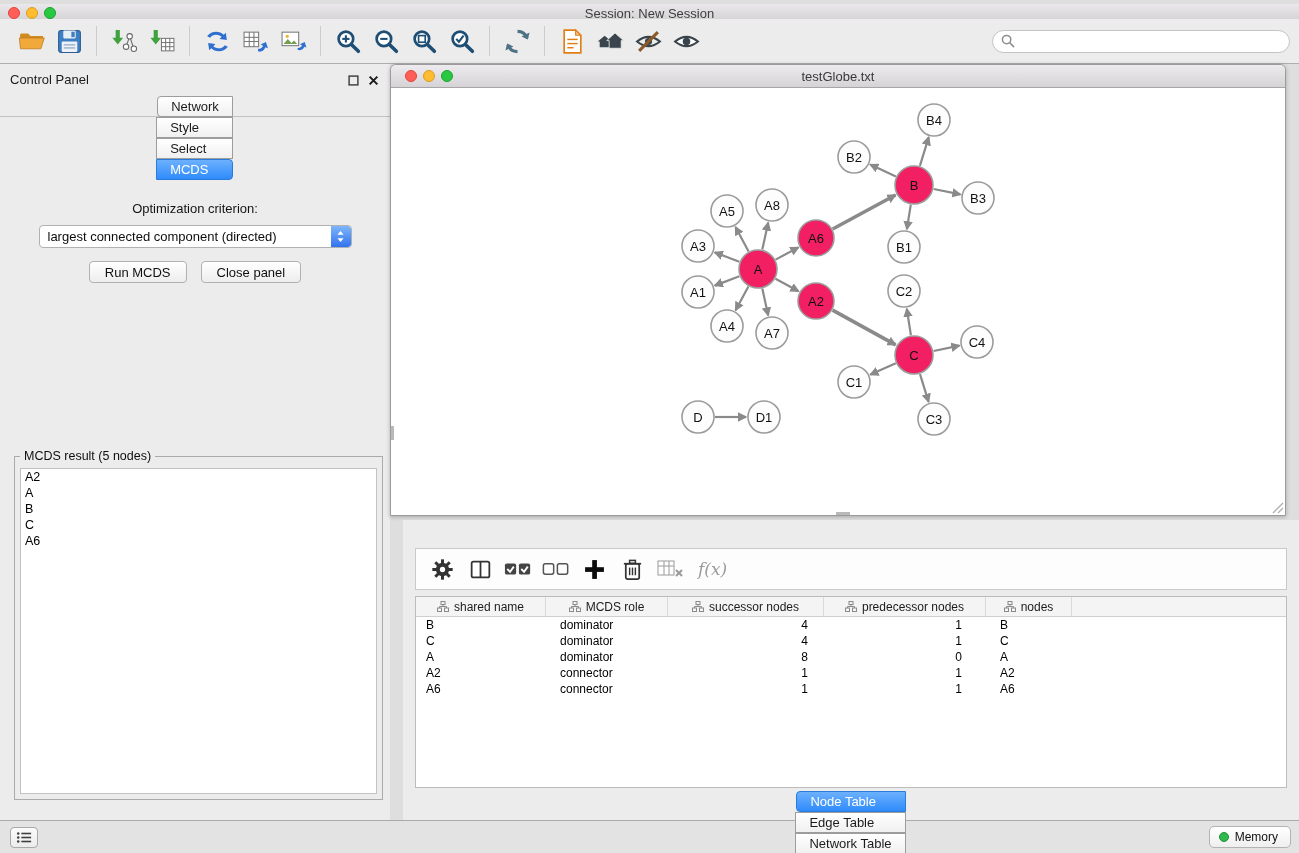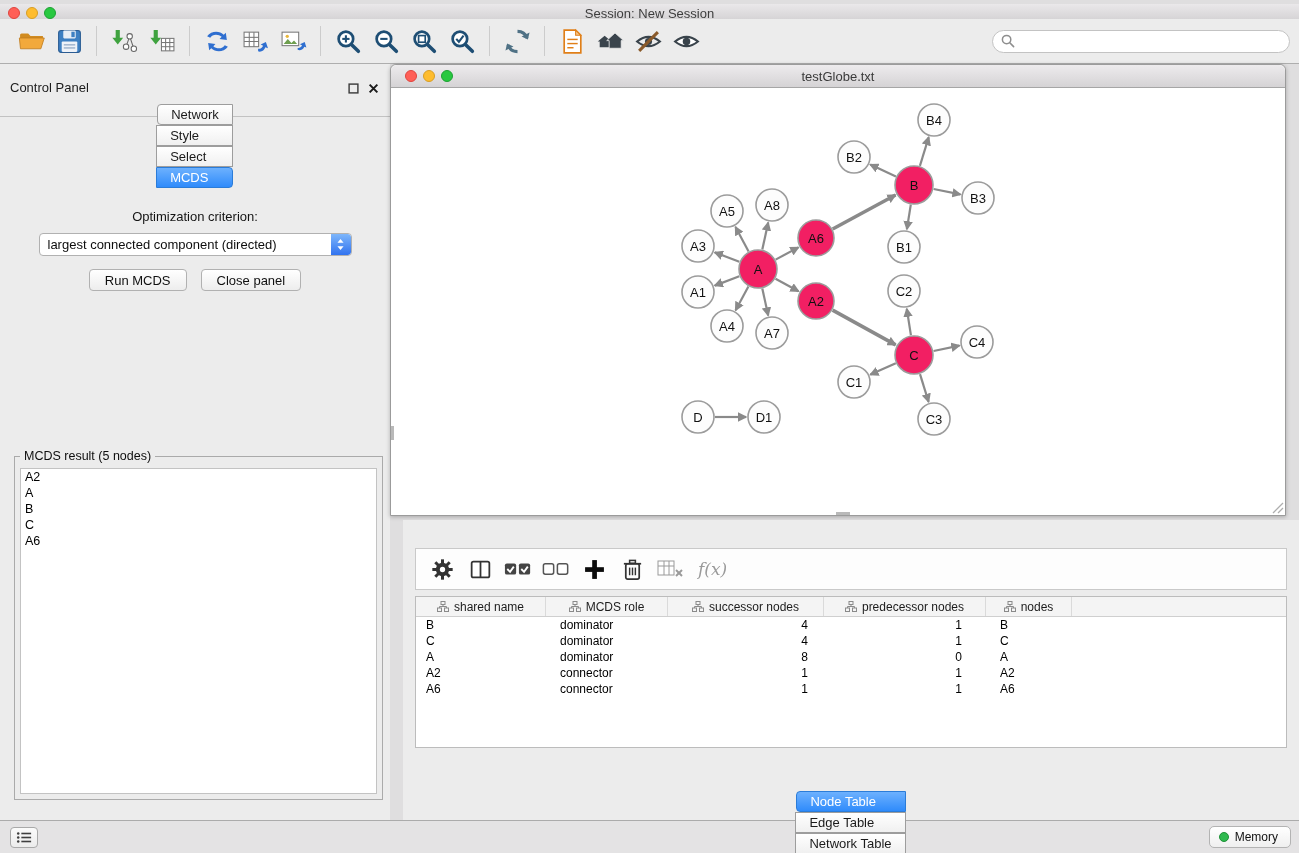--- a/index.html
+++ b/index.html
@@ -23,21 +23,21 @@
   .tb-icon svg{width:27px;height:27px;}
   .tb-sep{width:1px;height:30px;background:#cccccc;margin:0 8px;}
   .search-wrap{margin-left:auto;margin-right:9px;position:relative;width:298px;height:23px;}
   .search-input{width:100%;height:100%;border:1px solid #c3c3c3;border-radius:12px;
     padding:0 10px 0 27px;font-size:13px;background:#fff;outline:none;
     font-family:"Liberation Sans","DejaVu Sans",sans-serif;}
   .search-glyph{position:absolute;left:9px;top:4px;width:14px;height:14px;}
 
   
   #control-panel{position:absolute;left:0;top:64px;width:390px;height:756px;background:#ececec;}
-  .panel-header{position:relative;height:30px;margin-top:8px;}
+  .panel-header{position:relative;height:30px;}
   .panel-title{position:absolute;left:10px;top:8px;font-size:13px;color:#1c1c1c;}
   .panel-btn{position:absolute;top:8px;width:14px;height:14px;cursor:pointer;}
   .panel-btn svg{width:11px;height:11px;}
   .pb-float{right:28px;}
   .pb-close{right:8px;}
   .cp-tabline{position:absolute;left:0;right:0;top:52px;height:1px;background:#c2c2c2;}
   .seg-group{display:flex;width:fit-content;margin:2px auto 0;position:relative;z-index:2;flex-direction:column;}
   .seg-tab{height:21px;line-height:20px;padding:0 13px;font-size:13px;color:#1b1b1b;cursor:pointer;
     background:linear-gradient(#ffffff,#f0f0f0);border:1px solid #9d9d9d;margin-left:-1px;}
   .seg-tab:first-child{border-radius:4px 0 0 4px;margin-left:0;}
@@ -82,21 +82,21 @@
   #table-panel .panel-title{left:12px;}
   #table-panel .pb-float{right:30px;}
   #table-panel .pb-close{right:10px;}
   .tp-toolbar{position:absolute;left:12px;top:28px;width:872px;height:42px;background:#fdfdfd;
     border:1px solid #c9c9c9;display:flex;align-items:center;padding-left:12px;gap:10px;}
   .tp-icon{width:28px;height:30px;display:flex;align-items:center;justify-content:center;cursor:pointer;}
   .tp-icon svg{width:23px;height:23px;}
   .tp-icon.wide svg{width:30px;height:20px;}
   .tp-fx{font-family:"DejaVu Serif","Liberation Serif",serif;font-style:italic;font-size:17px;
     color:#9a9a9a;cursor:pointer;padding:0 4px;}
-  #nodetable{position:absolute;left:12px;top:76px;width:872px;height:152px;background:#fff;
+  #nodetable{position:absolute;left:12px;top:76px;width:872px;height:192px;background:#fff;
     border:1px solid #bcbcbc;overflow:hidden;}
   .thead{display:flex;height:20px;background:#f4f4f4;border-bottom:1px solid #cfcfcf;}
   .th{display:flex;align-items:center;justify-content:center;gap:5px;font-size:12px;color:#1c1c1c;
     border-right:1px solid #dadada;cursor:pointer;overflow:hidden;white-space:nowrap;}
   .tbody .tr{display:flex;height:16px;line-height:16px;cursor:default;}
   .td{font-size:12px;color:#000;overflow:hidden;white-space:nowrap;}
   .tr .td:nth-child(1){padding-left:10px;}
   .tr .td:nth-child(2){padding-left:14px;}
   .tr .td:nth-child(3){padding-right:16px;text-align:right;}
   .tr .td:nth-child(4){padding-right:24px;text-align:right;}

